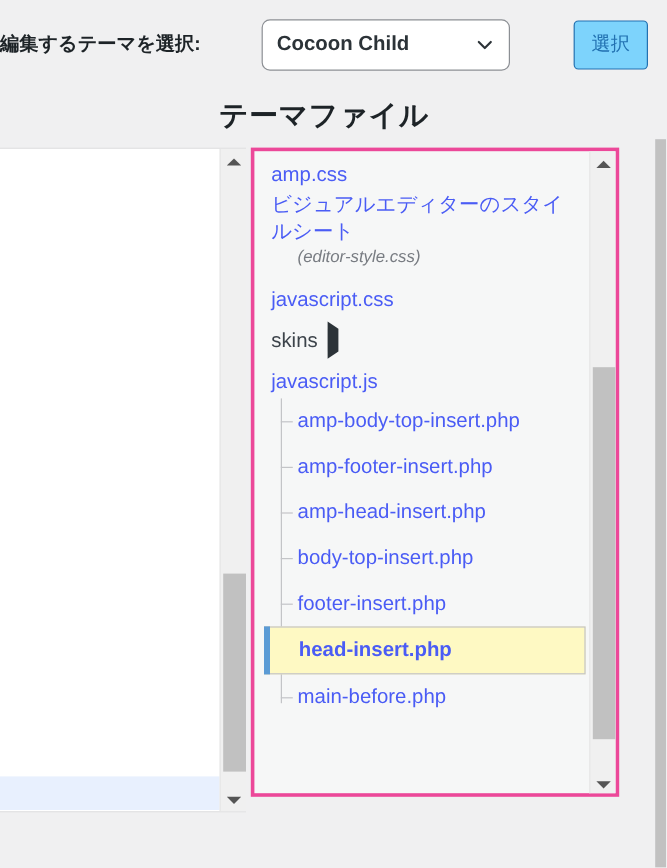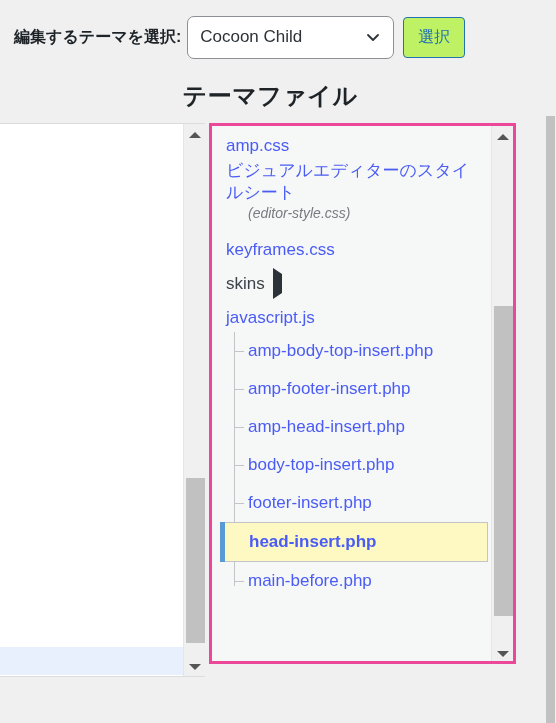--- a/index.html
+++ b/index.html
@@ -19,22 +19,22 @@
   }
 
   
   .theme-selector-row {
     position: absolute;
     left: 0; top: 0;
     width: 540px;
     height: 74px;
     display: flex;
     align-items: center;
-    padding-left: 14px;
     background: #f0f0f1;
+    justify-content: space-between;
   }
   .selector-label {
     font-size: 16px;
     color: #1d2327;
     font-weight: 700;
     letter-spacing: 0px;
     white-space: nowrap;
     margin-right: 6px;
   }
   .theme-select {
@@ -45,40 +45,40 @@
     border: 1px solid #8c8f94;
     border-radius: 7px;
     display: flex;
     align-items: center;
     padding: 0 12px;
     box-shadow: 0 0 0 transparent;
   }
   .theme-select .sel-value {
     font-size: 17px;
     color: #2c3338;
-    font-weight: 400;
+    font-weight: 700;
     flex: 1;
     white-space: nowrap;
     overflow: hidden;
   }
   .chev {
     width: 16px; height: 16px;
     flex: 0 0 16px;
     display: block;
   }
   .chev svg { display: block; }
 
   .select-button {
     margin-left: 9px;
     height: 41px;
     min-width: 62px;
     padding: 0 13px;
     border: 1px solid #2271b1;
     border-radius: 4px;
-    background: #bef264;
+    background: #7dd3fc;
     color: #2271b1;
     font-size: 16px;
     font-family: "Liberation Sans", sans-serif;
     display: flex;
     align-items: center;
     justify-content: center;
     cursor: pointer;
   }
 
   
@@ -326,21 +326,21 @@
         <div class="frow pad-top">
           <a class="flink">amp.css</a>
         </div>
 
         <div class="frow">
           <a class="flink wrap">ビジュアルエディターのスタイルシート</a>
         </div>
         <span class="sub-note">(editor-style.css)</span>
 
         <div class="frow pad-top">
-          <a class="flink">keyframes.css</a>
+          <a class="flink">javascript.css</a>
         </div>
 
         <div class="frow pad-top">
           <span class="fdir">skins</span>
           <span class="tri-marker"><span class="tri-right"></span></span>
         </div>
 
         <div class="frow pad-top">
           <a class="flink">javascript.js</a>
         </div>

